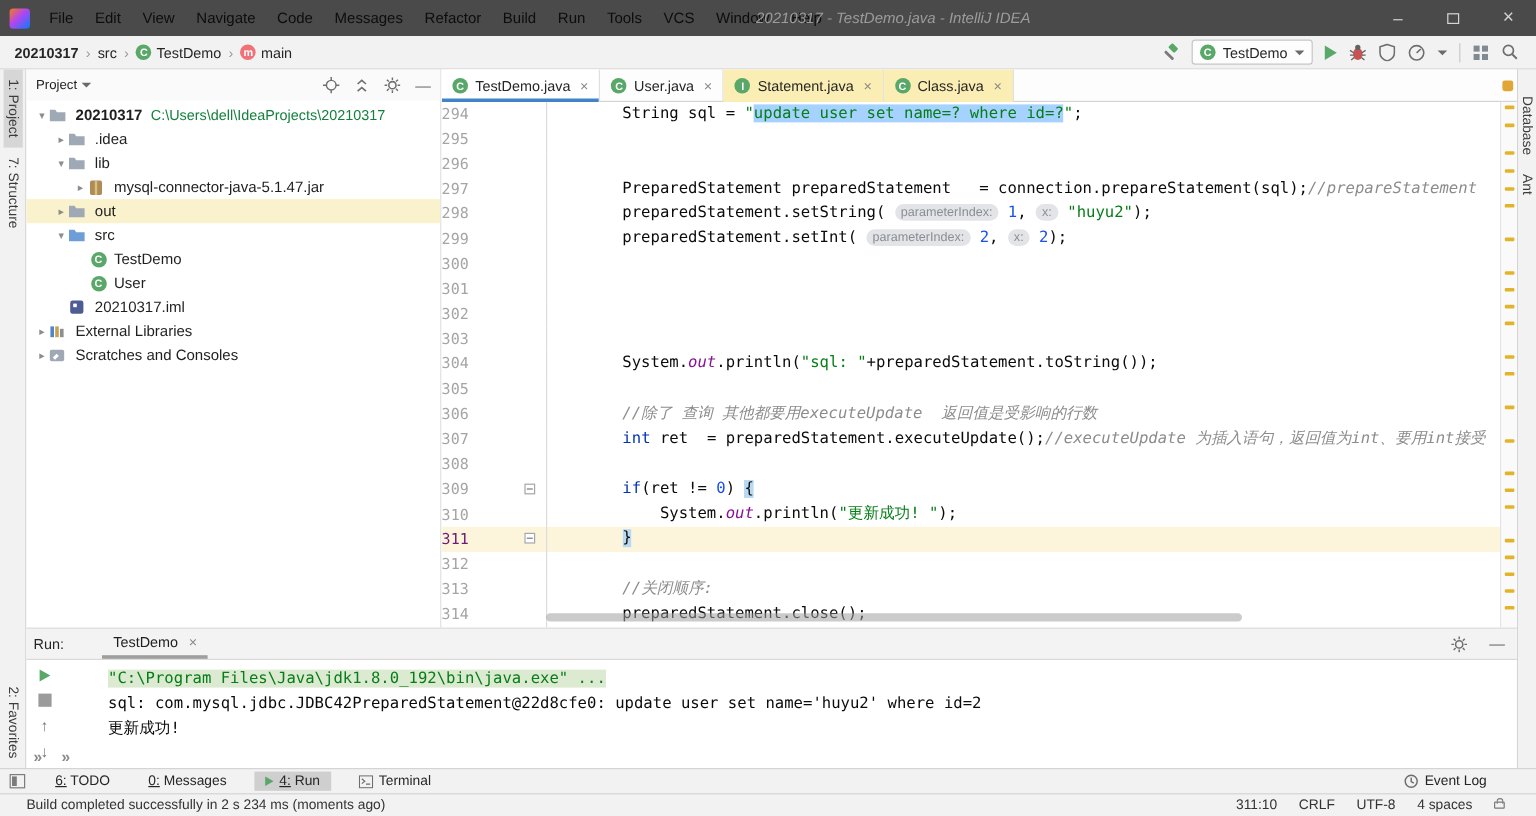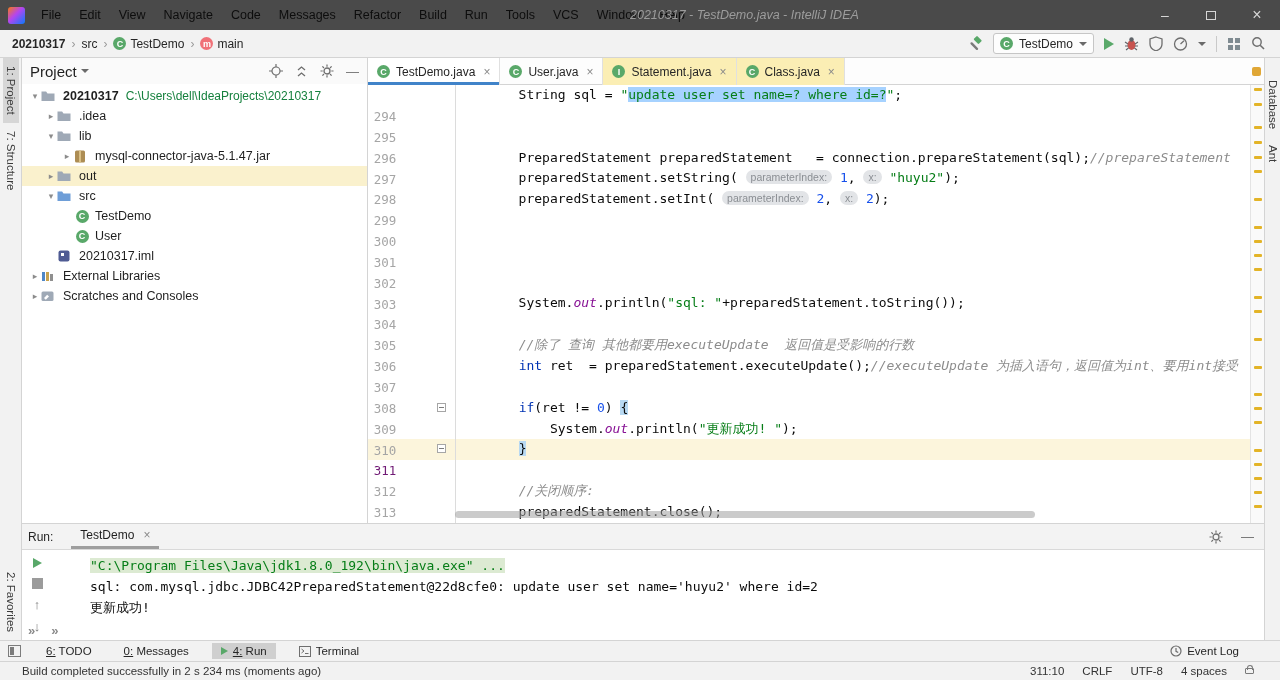--- a/index.html
+++ b/index.html
@@ -35,21 +35,21 @@
   .strip { position:absolute; background:#f2f2f2; display:flex; flex-direction:column; align-items:center; }
   .strip-left { left:0; top:58px; width:22px; height:582px; border-right:1px solid #d4d4d4; }
   .strip-right { right:0; top:58px; width:16px; height:582px; border-left:1px solid #d4d4d4; }
   .vlabel { writing-mode:vertical-rl; font-size:11.5px; color:#3b3b3b; padding:8px 2px; white-space:nowrap; }
   .vlabel.active { background:#d6d6d6; }
   .strip .spacer { flex:1; }
 
   
   .project-panel { position:absolute; left:22px; top:58px; width:346px; height:465px; background:#fff; border-right:1px solid #d4d4d4; overflow:hidden; }
   .pp-header { height:26px; display:flex; align-items:center; padding:0 8px; background:#fafafa; }
-  .pp-title { font-size:15px; color:#1f1f1f; margin-right:4px; }
+  .pp-title { font-size:11px; color:#1f1f1f; margin-right:4px; }
   .pp-icons { margin-left:auto; display:flex; align-items:center; gap:12px; color:#6e6e6e; }
   .tree { padding-top:2px; }
   .tree-row { height:20px; display:flex; align-items:center; font-size:12.5px; white-space:nowrap; }
   .tree-row.selected { background:#faf1cd; }
   .chev { width:14px; text-align:center; color:#8c8c8c; font-size:9px; flex:0 0 auto; }
   .tree-ic { width:16px; display:flex; justify-content:center; margin-right:5px; flex:0 0 auto; }
   .tree-label { color:#1f1f1f; }
   .tree-label.bold { font-weight:bold; }
   .tree-path { color:#15803d; margin-left:7px; font-size:12px; }
 
@@ -60,41 +60,41 @@
   .tab.active { background:#fff; box-shadow:inset 0 -3px 0 #4083c9; }
   .tab.library { background:#fbeeb4; }
   .tab-close { color:#8a8a8a; font-size:12px; margin-left:2px; }
   .insp-ind { position:absolute; right:3px; top:9px; width:9px; height:9px; border-radius:2px; background:#e0a736; }
 
   .code-area { position:absolute; left:0; top:27px; width:882px; height:438px; overflow:hidden; background:#fff; }
   .crow { display:flex; height:20.857px; line-height:20.857px; }
   .crow.cur { background:#fcf5dc; }
   .gut { width:88px; flex:0 0 88px; border-right:1px solid #dcdcdc; position:relative; font-family:"DejaVu Sans Mono",monospace; font-size:12.5px; color:#a5a5a5; }
   .crow.cur .gut { color:#701a75; }
-  .gut .num { display:inline-block; width:34px; text-align:center;margin-top:22px; }
+  .gut .num { display:inline-block; width:34px; text-align:left; }
   .fold { position:absolute; right:9px; top:5px; width:9px; height:9px; border:1px solid #a6a6a6; background:#fff; }
   .fold::after { content:""; position:absolute; left:1px; top:3px; width:5px; height:1px; background:#7c7c7c; }
   .cd { flex:1; white-space:pre; overflow:hidden; font-family:"DejaVu Sans Mono",monospace; font-size:13px; color:#0b0b0b; }
   .sg-kw { color:#0033b3; }
   .sg-str { color:#067d17; }
   .sg-sel { color:#067d17; background:#a6d2ff; }
   .sg-num { color:#1750eb; }
   .sg-cm { color:#8c8c8c; font-style:italic; }
   .sg-fld { color:#871094; font-style:italic; }
   .sg-brace { background:#b8d9f2; }
   .sg-hint { display:inline-block; background:#e2e4e7; color:#8a8e93; font-family:"Liberation Sans",sans-serif; font-size:10.5px; line-height:14px; padding:0 5px; border-radius:8px; vertical-align:1px; }
 
   .stripe { position:absolute; right:0; top:27px; width:14px; height:438px; background:#fafafa; border-left:1px solid #e4e4e4; }
   .stripe-mark { position:absolute; left:3px; width:8px; height:3px; border-radius:1px; background:#e3b428; }
   .hscroll { position:absolute; left:87px; bottom:5px; width:580px; height:7px; border-radius:4px; background:rgba(160,160,160,.55); }
 
   
   .run-panel { position:absolute; left:22px; top:523px; width:1242px; height:117px; background:#fff; border-top:1px solid #d4d4d4; }
   .run-header { height:26px; background:#f3f3f3; border-bottom:1px solid #d9d9d9; display:flex; align-items:center; padding:0 10px 0 6px; }
-  .run-label { font-size:12px; color:#262626; margin-right:18px; }
+  .run-label { font-size:12px; color:#262626; margin-right:32px; }
   .run-tab { align-self:stretch; display:flex; align-items:center; gap:7px; padding:0 9px; border-bottom:3px solid #9e9e9e; font-size:12px; color:#1f1f1f; }
   .run-header-right { margin-left:auto; display:flex; align-items:center; gap:18px; color:#6a6a6a; }
   .run-body { position:relative; height:90px; }
   .run-toolbar { position:absolute; left:0; top:0; bottom:0; width:30px; display:flex; flex-direction:column; align-items:center; padding-top:8px; gap:10px; }
   .stop-sq { width:11px; height:11px; background:#9b9b9b; }
   .arrow-ic { color:#7a7a7a; font-size:13px; line-height:12px; }
   .console { margin-left:30px; padding:5px 0 0 38px; font-family:"DejaVu Sans Mono",monospace; font-size:13px; line-height:21px; white-space:pre; overflow:hidden; height:90px; }
   .con-cmd span { color:#067d17; background:#dcead2; }
   .con-plain { color:#0b0b0b; }
   .run-chevrons { position:absolute; left:6px; bottom:2px; display:flex; gap:16px; color:#8a8a8a; font-size:13px; font-weight:bold; }

